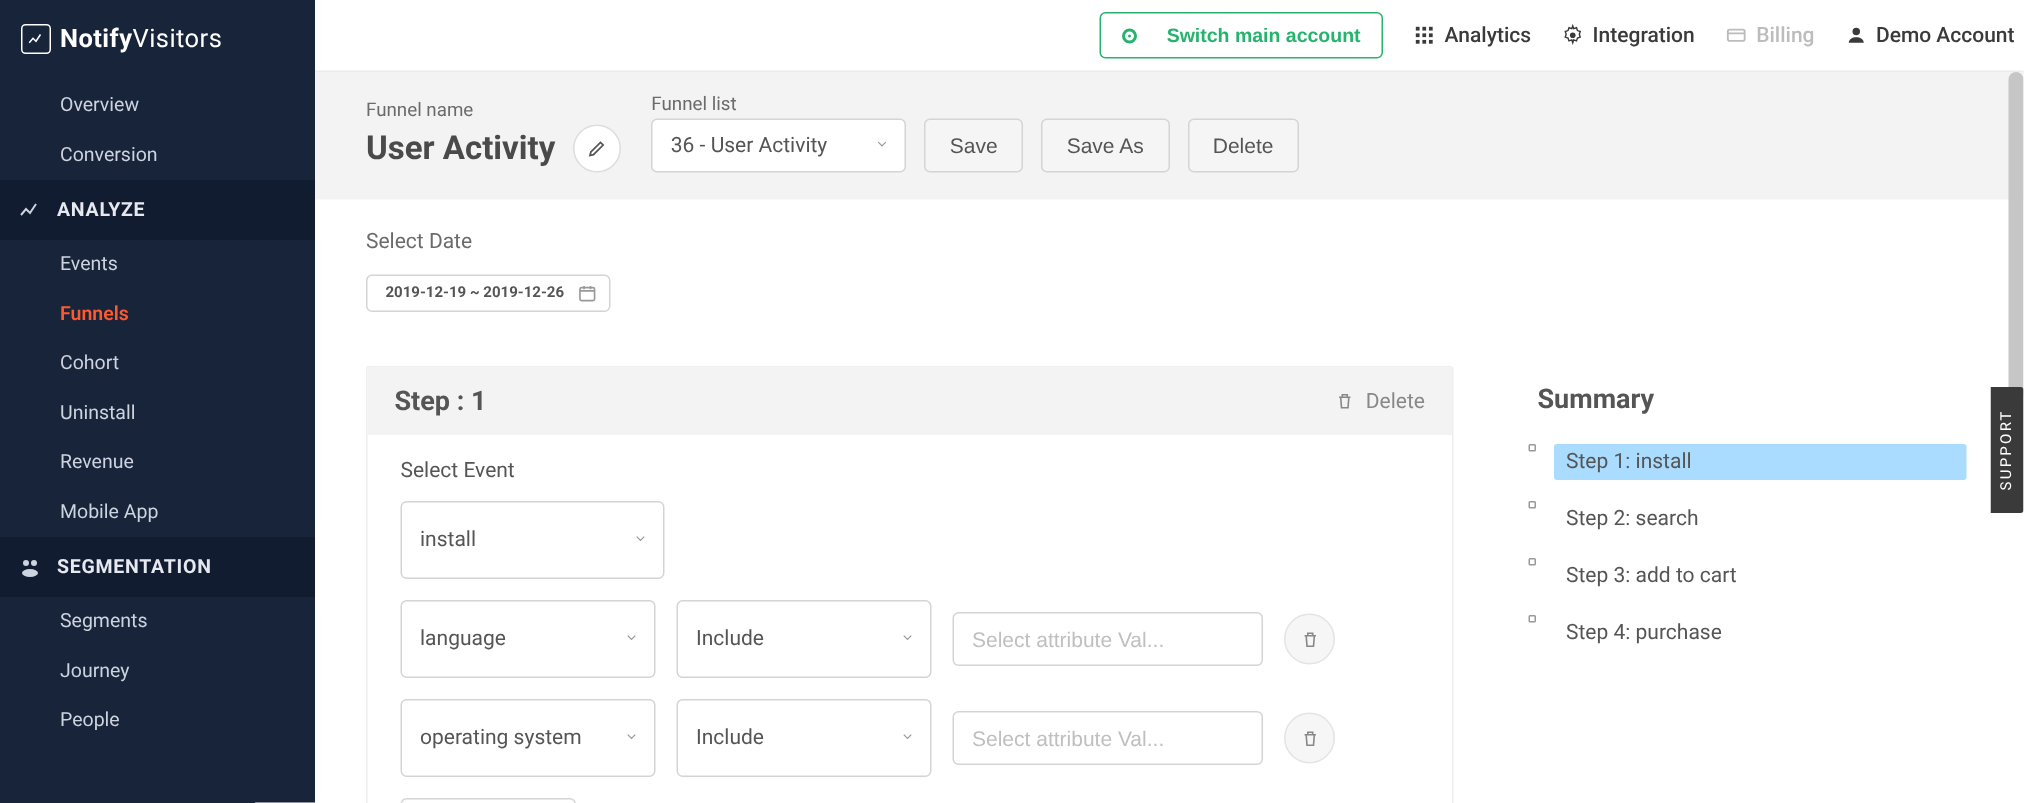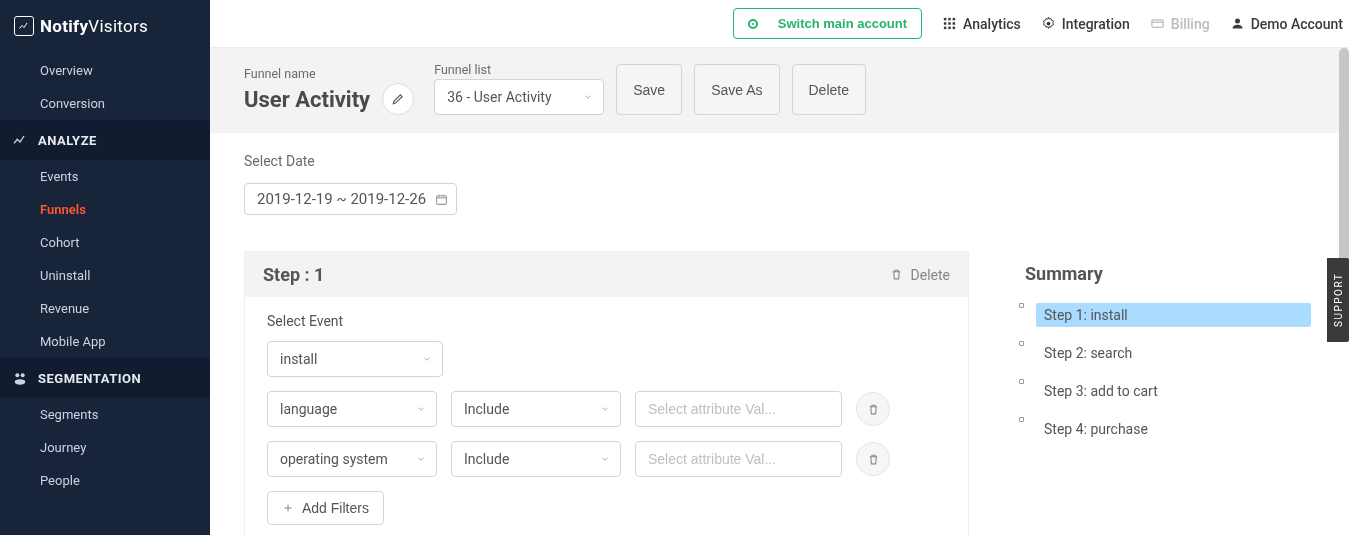--- a/index.html
+++ b/index.html
@@ -133,35 +133,36 @@
   padding: 0 30px 0 12px;
   min-width: 170px;
   position: relative;
   cursor: pointer;
 }
 .select-box .caret {
   position: absolute; right: 10px; top: 50%; transform: translateY(-50%);
 }
 .caret svg { width: 10px; height: 10px; }
 .pill-btn {
-  height: 51px;
+  height: 36px;
   padding: 0 16px;
   background: #f5f5f5;
   cursor: pointer;
 }
 .body-pad { padding: 20px 34px 40px; }
 .sel-date-label { font-size: 14px; color: #6b6b6b; margin-bottom: 14px; }
 .date-box {
   border: 1px solid #d4d4d4;
   border-radius: 4px;
   padding: 6px 30px 6px 12px;
-  font-size: 15px;
+  font-size: 10px;
   color: #555;
   display: inline-flex; align-items: center;
   position: relative;
+  font-weight: bold;
 }
 .date-box svg { position: absolute; right: 8px; width: 13px; height: 13px; }
 
 .two-col {
   display: flex; gap: 46px; margin-top: 36px;
 }
 .step-card {
   flex: 1;
   border: 1px solid #eee;
   border-radius: 2px;
@@ -171,21 +172,21 @@
   background: #f3f3f3;
   padding: 12px 18px;
   display: flex; align-items: center; justify-content: space-between;
 }
 .step-title { font-size: 18px; font-weight: 700; color: #555; }
 .del-link { display: flex; align-items: center; gap: 8px; color: #888; font-size: 14px; cursor: pointer; }
 .del-link svg { width: 13px; height: 13px; }
 .step-body { padding: 16px 22px; }
 .sel-evt-label { font-size: 14px; color: #555; margin-bottom: 12px; }
 .filter-row { display: flex; gap: 14px; align-items: center; margin-bottom: 14px; }
-.filter-row .select-box { min-width: 170px; height: 36px; }
+.filter-row .select-box { min-width: 170px; height: 52px; }
 .filter-row .select-box.w-event { min-width: 176px; }
 .attr-input {
   border: 1px solid #d4d4d4; border-radius: 4px;
   height: 36px; min-width: 175px;
   padding: 0 12px; font-size: 14px; color: #555;
 }
 .attr-input::placeholder { color: #bfbfbf; }
 .trash-btn {
   width: 34px; height: 34px; border-radius: 50%;
   border: 1px solid #e4e4e4; background: #f6f6f6;

